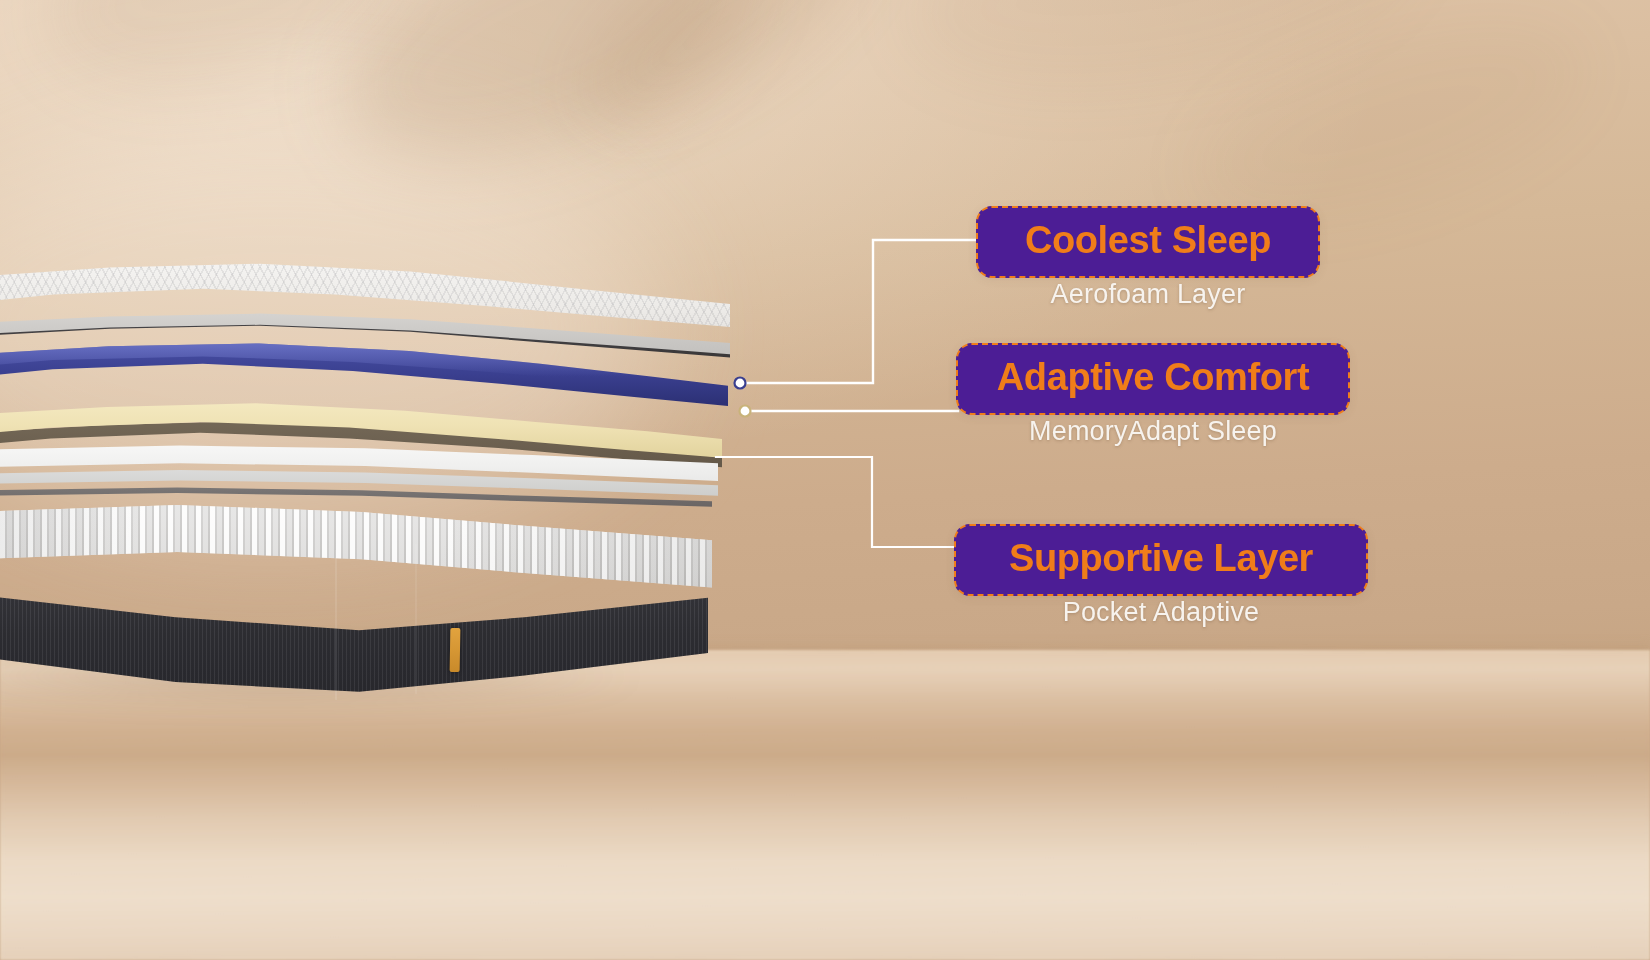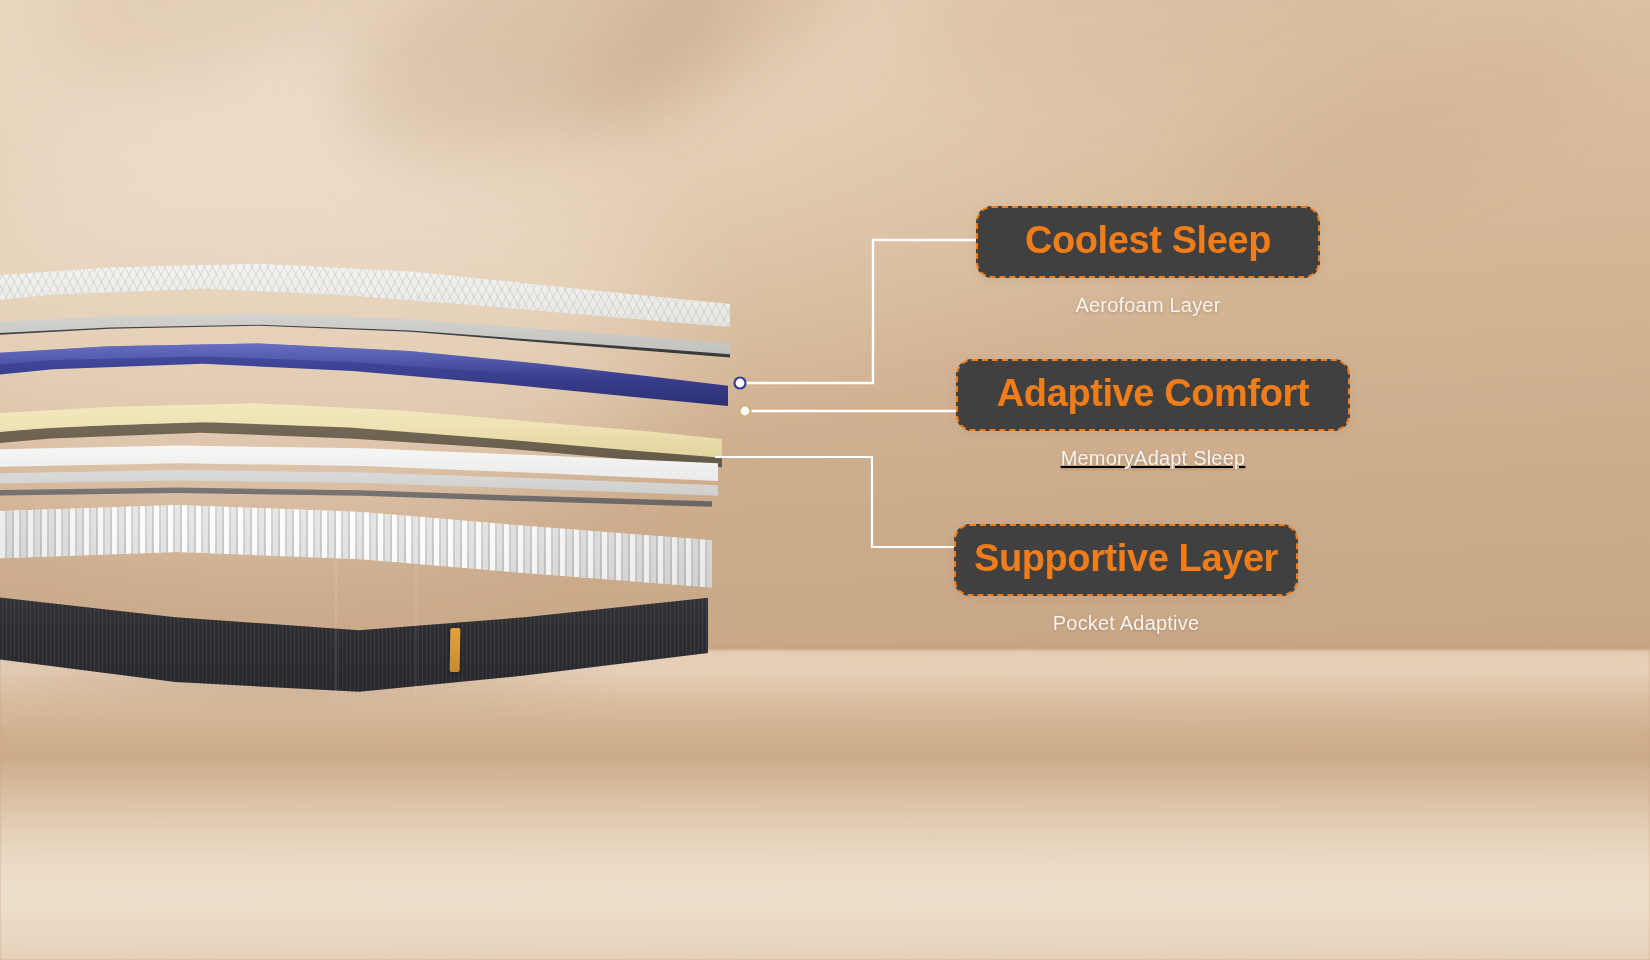--- a/index.html
+++ b/index.html
@@ -211,52 +211,52 @@
     filter:blur(16px);
   }
 
   
   #connectors { position:absolute; inset:0; pointer-events:none; }
 
   
   .callout { position:absolute; }
   .badge {
     display:inline-flex; align-items:center; justify-content:center;
-    background:#404040;
+    background:#4c1d95;
     border:2px dashed #f07d1a;
     border-radius:16px;
     padding:10px 28px 13px 28px;
     box-shadow:0 2px 10px rgba(110,80,55,0.10);
   }
   .badge span {
     color:#f07d19;
     font-size:38px;
     font-weight:bold;
     letter-spacing:-0.4px;
     line-height:1.18;
     white-space:nowrap;
   }
   .subtitle {
     display:block;
     text-align:center;
     color:#f7f3ee;
-    font-size:20px;
+    font-size:27px;
     font-weight:400;
     letter-spacing:0.2px;
-    margin-top:16px;
+    margin-top:1px;
     text-shadow:0 1px 3px rgba(110,80,55,0.35);
     white-space:nowrap;
   }
 
   #c1 { left:976px; top:206px; }
   #c1 .badge { width:344px; }
-  #c2 { left:956px; top:359px;text-decoration:underline; }
+  #c2 { left:956px; top:343px; }
   #c2 .badge { width:394px; }
   #c3 { left:954px; top:524px; }
-  #c3 .badge { width:344px; }
+  #c3 .badge { width:414px; }
 </style>
 </head>
 <body>
 
 <div id="scene">
   <div class="shadow-wisp w1"></div>
   <div class="shadow-wisp w2"></div>
   <div class="shadow-wisp w3"></div>
   <div class="shadow-wisp w4"></div>
   <div class="shadow-wisp w5"></div>

